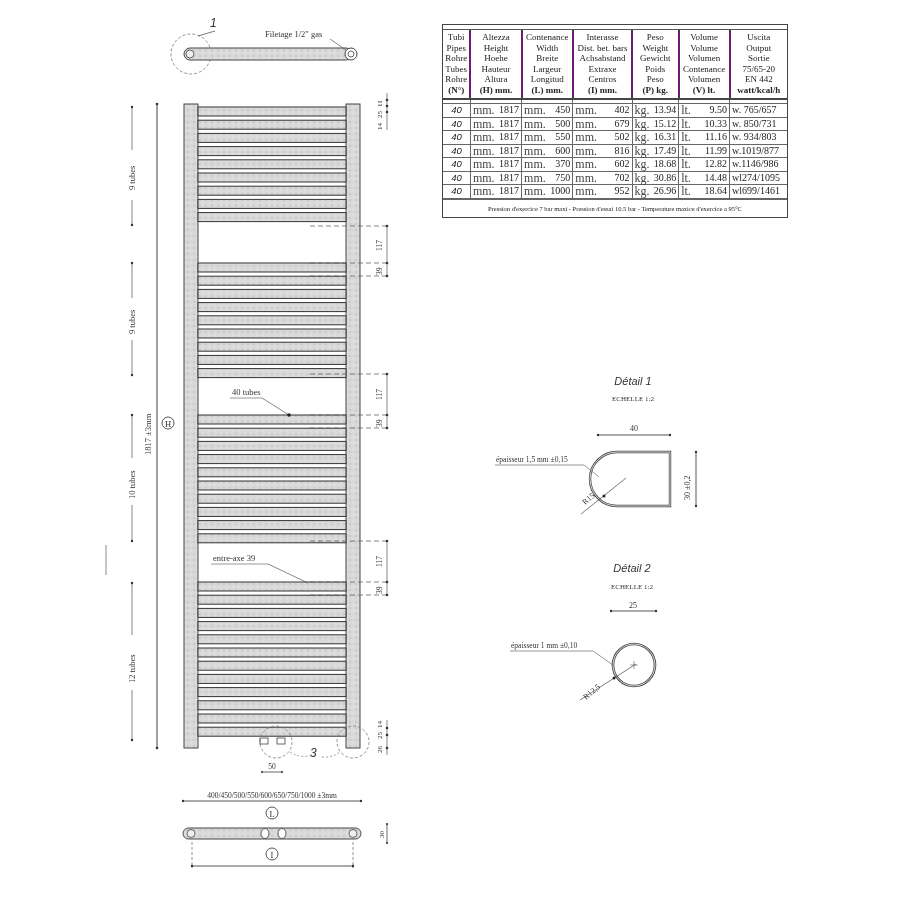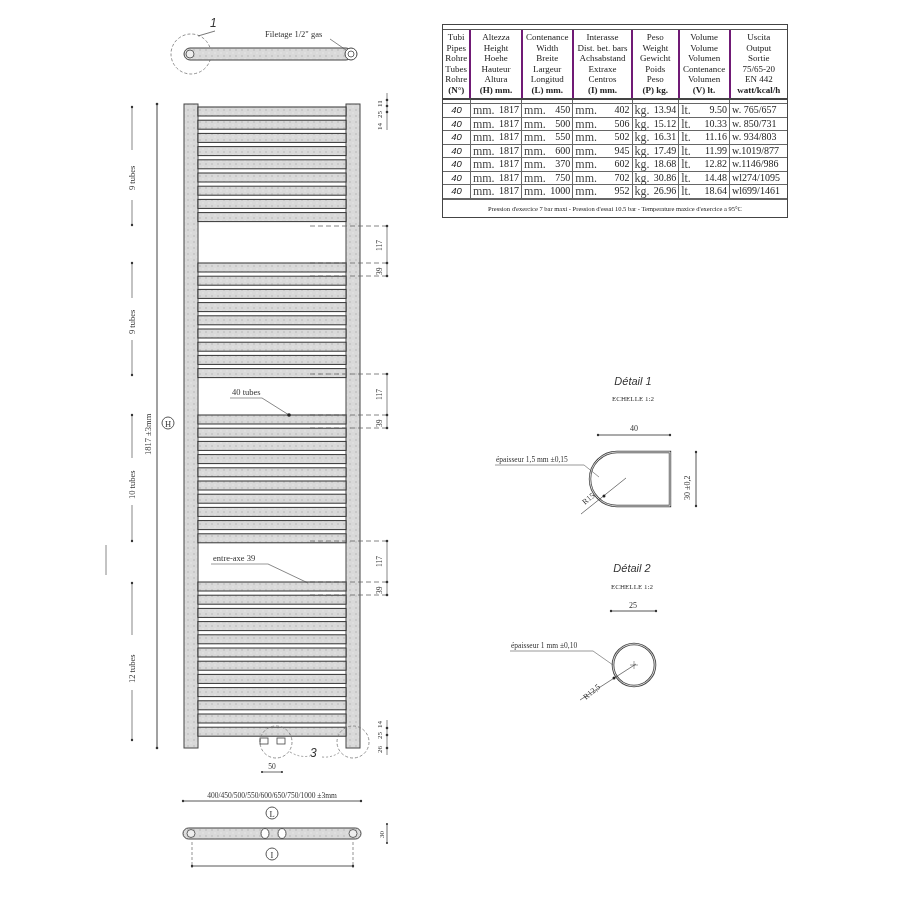--- a/index.html
+++ b/index.html
@@ -134,21 +134,21 @@
           <td>
             <span class="u">mm.</span>
             <span class="v">1817</span>
           </td>
           <td>
             <span class="u">mm.</span>
             <span class="v">500</span>
           </td>
           <td>
             <span class="u">mm.</span>
-            <span class="v">506</span>
+            <span class="v">679</span>
           </td>
           <td>
             <span class="u">kg.</span>
             <span class="v">15.12</span>
           </td>
           <td>
             <span class="u">lt.</span>
             <span class="v">10.33</span>
           </td>
           <td><span>w.  850/731</span></td>
@@ -182,21 +182,21 @@
           <td>
             <span class="u">mm.</span>
             <span class="v">1817</span>
           </td>
           <td>
             <span class="u">mm.</span>
             <span class="v">600</span>
           </td>
           <td>
             <span class="u">mm.</span>
-            <span class="v">945</span>
+            <span class="v">816</span>
           </td>
           <td>
             <span class="u">kg.</span>
             <span class="v">17.49</span>
           </td>
           <td>
             <span class="u">lt.</span>
             <span class="v">11.99</span>
           </td>
           <td><span>w.1019/877</span></td>

